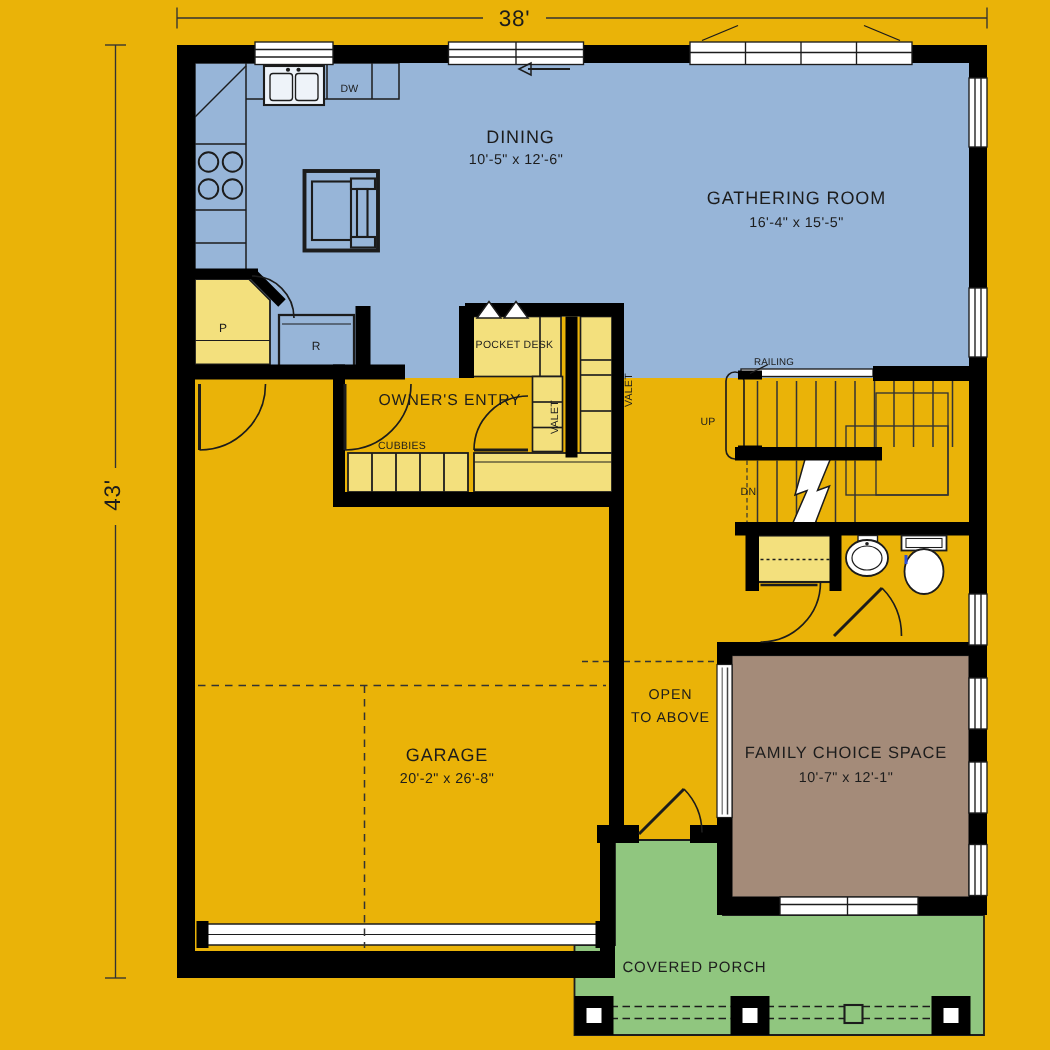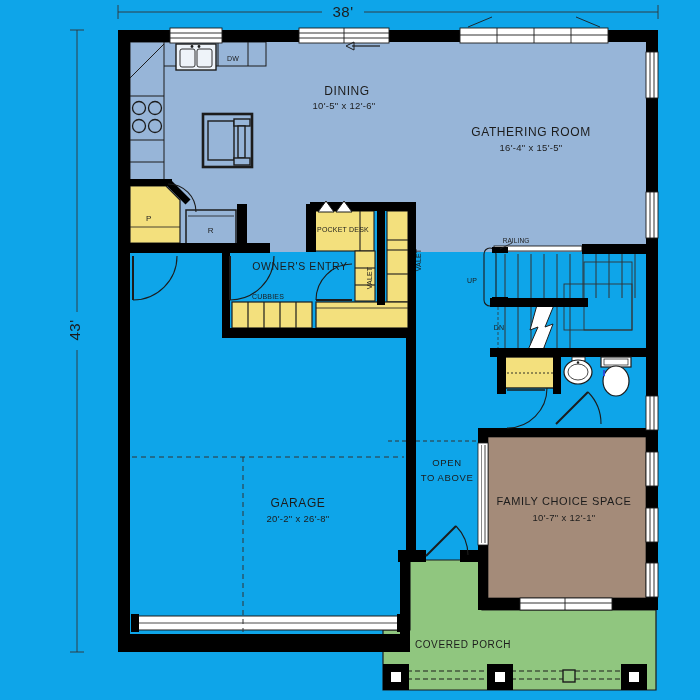--- a/index.html
+++ b/index.html
@@ -1,16 +1,16 @@
 <!DOCTYPE html>
 <html><head>
 <meta charset="utf-8">
 <style>
   html,body{margin:0;padding:0;background:#ffffff;}
-  .canvas{position:relative;width:700px;height:700px;background:#0ea5e9;overflow:hidden;
+  .canvas{position:relative;width:700px;height:700px;background:#eab308;overflow:hidden;
           font-family:"Liberation Sans", sans-serif;}
   svg{display:block;}
   text{font-family:"Liberation Sans", sans-serif;fill:#1c1c1c;letter-spacing:0.6px;}
   .room-name{font-size:12px;}
   .room-size{font-size:9.5px;letter-spacing:0.3px;}
   .small-label{font-size:7px;letter-spacing:0.2px;}
   .tiny-label{font-size:6.5px;letter-spacing:0.1px;}
   .dim-label{font-size:15px;letter-spacing:0.5px;}
 </style>
 </head>

